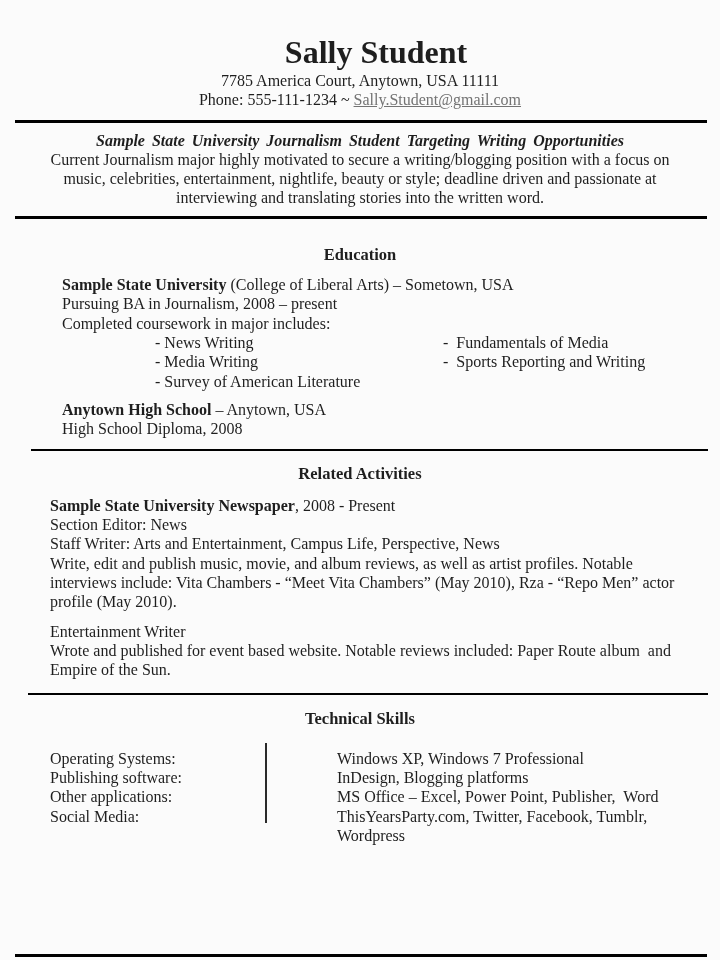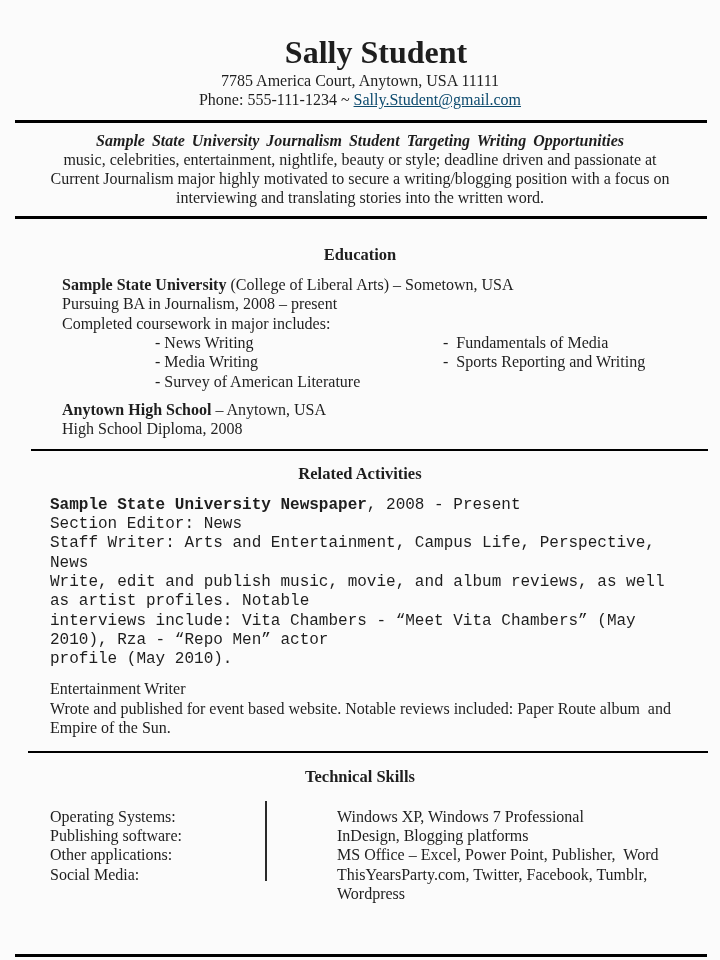--- a/index.html
+++ b/index.html
@@ -16,21 +16,21 @@
     overflow:hidden;
     font-size:16px;
     line-height:19.3px;
   }
   .txt { white-space:pre-wrap; }
 
   
   .header { text-align:center; padding-top:34px; }
   .name { font-size:32px; font-weight:bold; line-height:36px;padding-left:32px; }
   .addr { margin-top:1px; }
-  .phone a { color:#0c4a6e; text-decoration:underline; }
+  .phone a { color:#737373; text-decoration:underline; }
 
   
   .rule { border-top:3px solid #000; height:0; }
   .rule-1 { margin:10px 13px 0 15px; }
   .rule-2 { margin:8px 13px 0 15px; }
   .rule-3 { border-top-width:2px; margin:11px 12px 0 31px; }
   .rule-4 { border-top-width:2px; margin:14px 12px 0 28px; }
   .rule-bottom { position:absolute; left:15px; right:13px; top:954px; border-top:3px solid #000; }
 
   
@@ -48,21 +48,21 @@
   
   .edu-entry { margin-left:62px; margin-top:11px; }
   .bold { font-weight:bold; }
   .courses { position:relative; }
   .courses-left { margin-left:93px; }
   .courses-right { position:absolute; left:381px; top:0; }
   .hs-entry { margin-left:62px; margin-top:9px; }
 
   
   .act-entry { margin-left:50px; margin-right:40px; }
-  .act-entry-1 { margin-top:12px;font-family:Liberation Mono, monospace; }
+  .act-entry-1 { margin-top:12px; }
   .act-entry-2 { margin-top:10px; }
 
   
   .skills { position:relative; margin-left:50px; margin-top:20px; }
   .skill-row { display:flex; }
   .skill-label { width:287px; flex:0 0 287px; }
   .skill-divider {
     position:absolute; left:215px; top:-6px;
     width:2px; height:80px; background:#2a2a2a;
   }
@@ -75,22 +75,22 @@
   <div class="header">
     <div class="name txt">Sally Student</div>
     <div class="addr txt">7785 America Court, Anytown, USA 11111</div>
     <div class="phone"><span class="txt">Phone: 555-111-1234 ~ </span><a href="#">Sally.Student@gmail.com</a></div>
   </div>
 
   <div class="rule rule-1"></div>
 
   <div class="obj-heading txt">Sample State University Journalism Student Targeting Writing Opportunities</div>
   <div class="obj-body">
+    <div class="txt">Current Journalism major highly motivated to secure a writing/blogging position with a focus on</div>
     <div class="txt">music, celebrities, entertainment, nightlife, beauty or style; deadline driven and passionate at</div>
-    <div class="txt">Current Journalism major highly motivated to secure a writing/blogging position with a focus on</div>
     <div class="txt">interviewing and translating stories into the written word.</div>
   </div>
 
   <div class="rule rule-2"></div>
 
   <div class="section-heading txt">Education</div>
 
   <div class="edu-entry">
     <div class="txt"><span class="bold txt">Sample State University</span><span class="txt"> (College of Liberal Arts) – Sometown, USA</span></div>
     <div class="txt">Pursuing BA in Journalism, 2008 – present</div>

